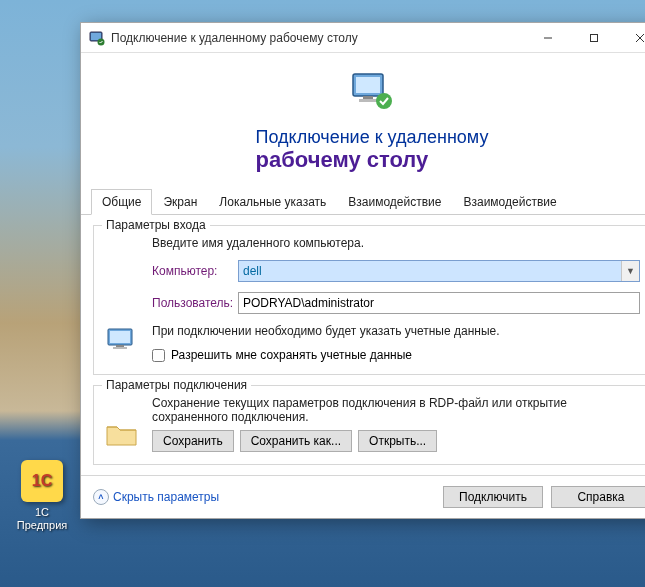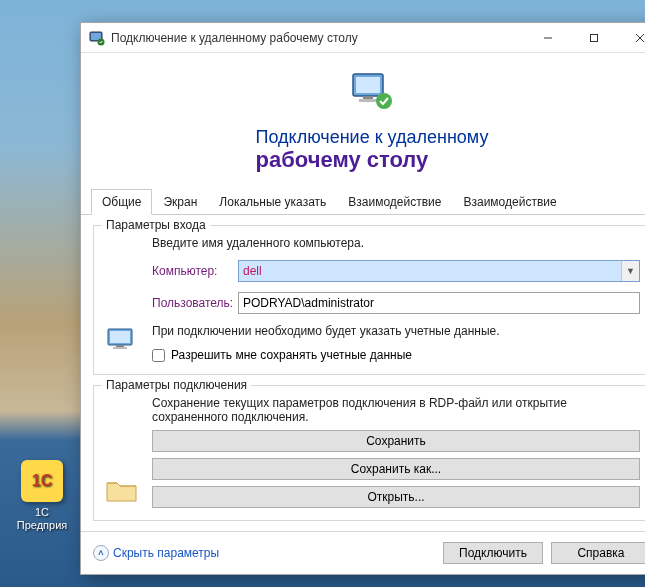--- a/index.html
+++ b/index.html
@@ -143,21 +143,21 @@
     height: 22px;
     background: #fff;
   }
   .combo input {
     flex: 1;
     border: none;
     font-size: 12px;
     padding: 0 4px;
     outline: none;
     background: #cde5ff;
-    color: #be185d;
+    color: #0369a1;
   }
   .combo .caret {
     width: 18px;
     display: flex;
     align-items: center;
     justify-content: center;
     border-left: 1px solid #c6c6c6;
     background: #f0f0f0;
     color: #555;
     font-size: 9px;
@@ -181,21 +181,21 @@
   .btn {
     height: 22px;
     border: 1px solid #adadad;
     background: #e1e1e1;
     padding: 0 14px;
     font-size: 12px;
     font-family: inherit;
     cursor: default;
     min-width: 100px;
   }
-  .savebtns { display: flex; gap: 6px; margin-top: 6px; flex-direction: column; }
+  .savebtns { display: flex; gap: 6px; margin-top: 6px; }
   .savebtns .btn { min-width: 0; padding: 0 10px; }
 
   .footer {
     border-top: 1px solid #d6d6d6;
     padding: 10px 12px;
     display: flex;
     align-items: center;
     gap: 8px;
   }
   .footer .spacer { flex: 1; }

